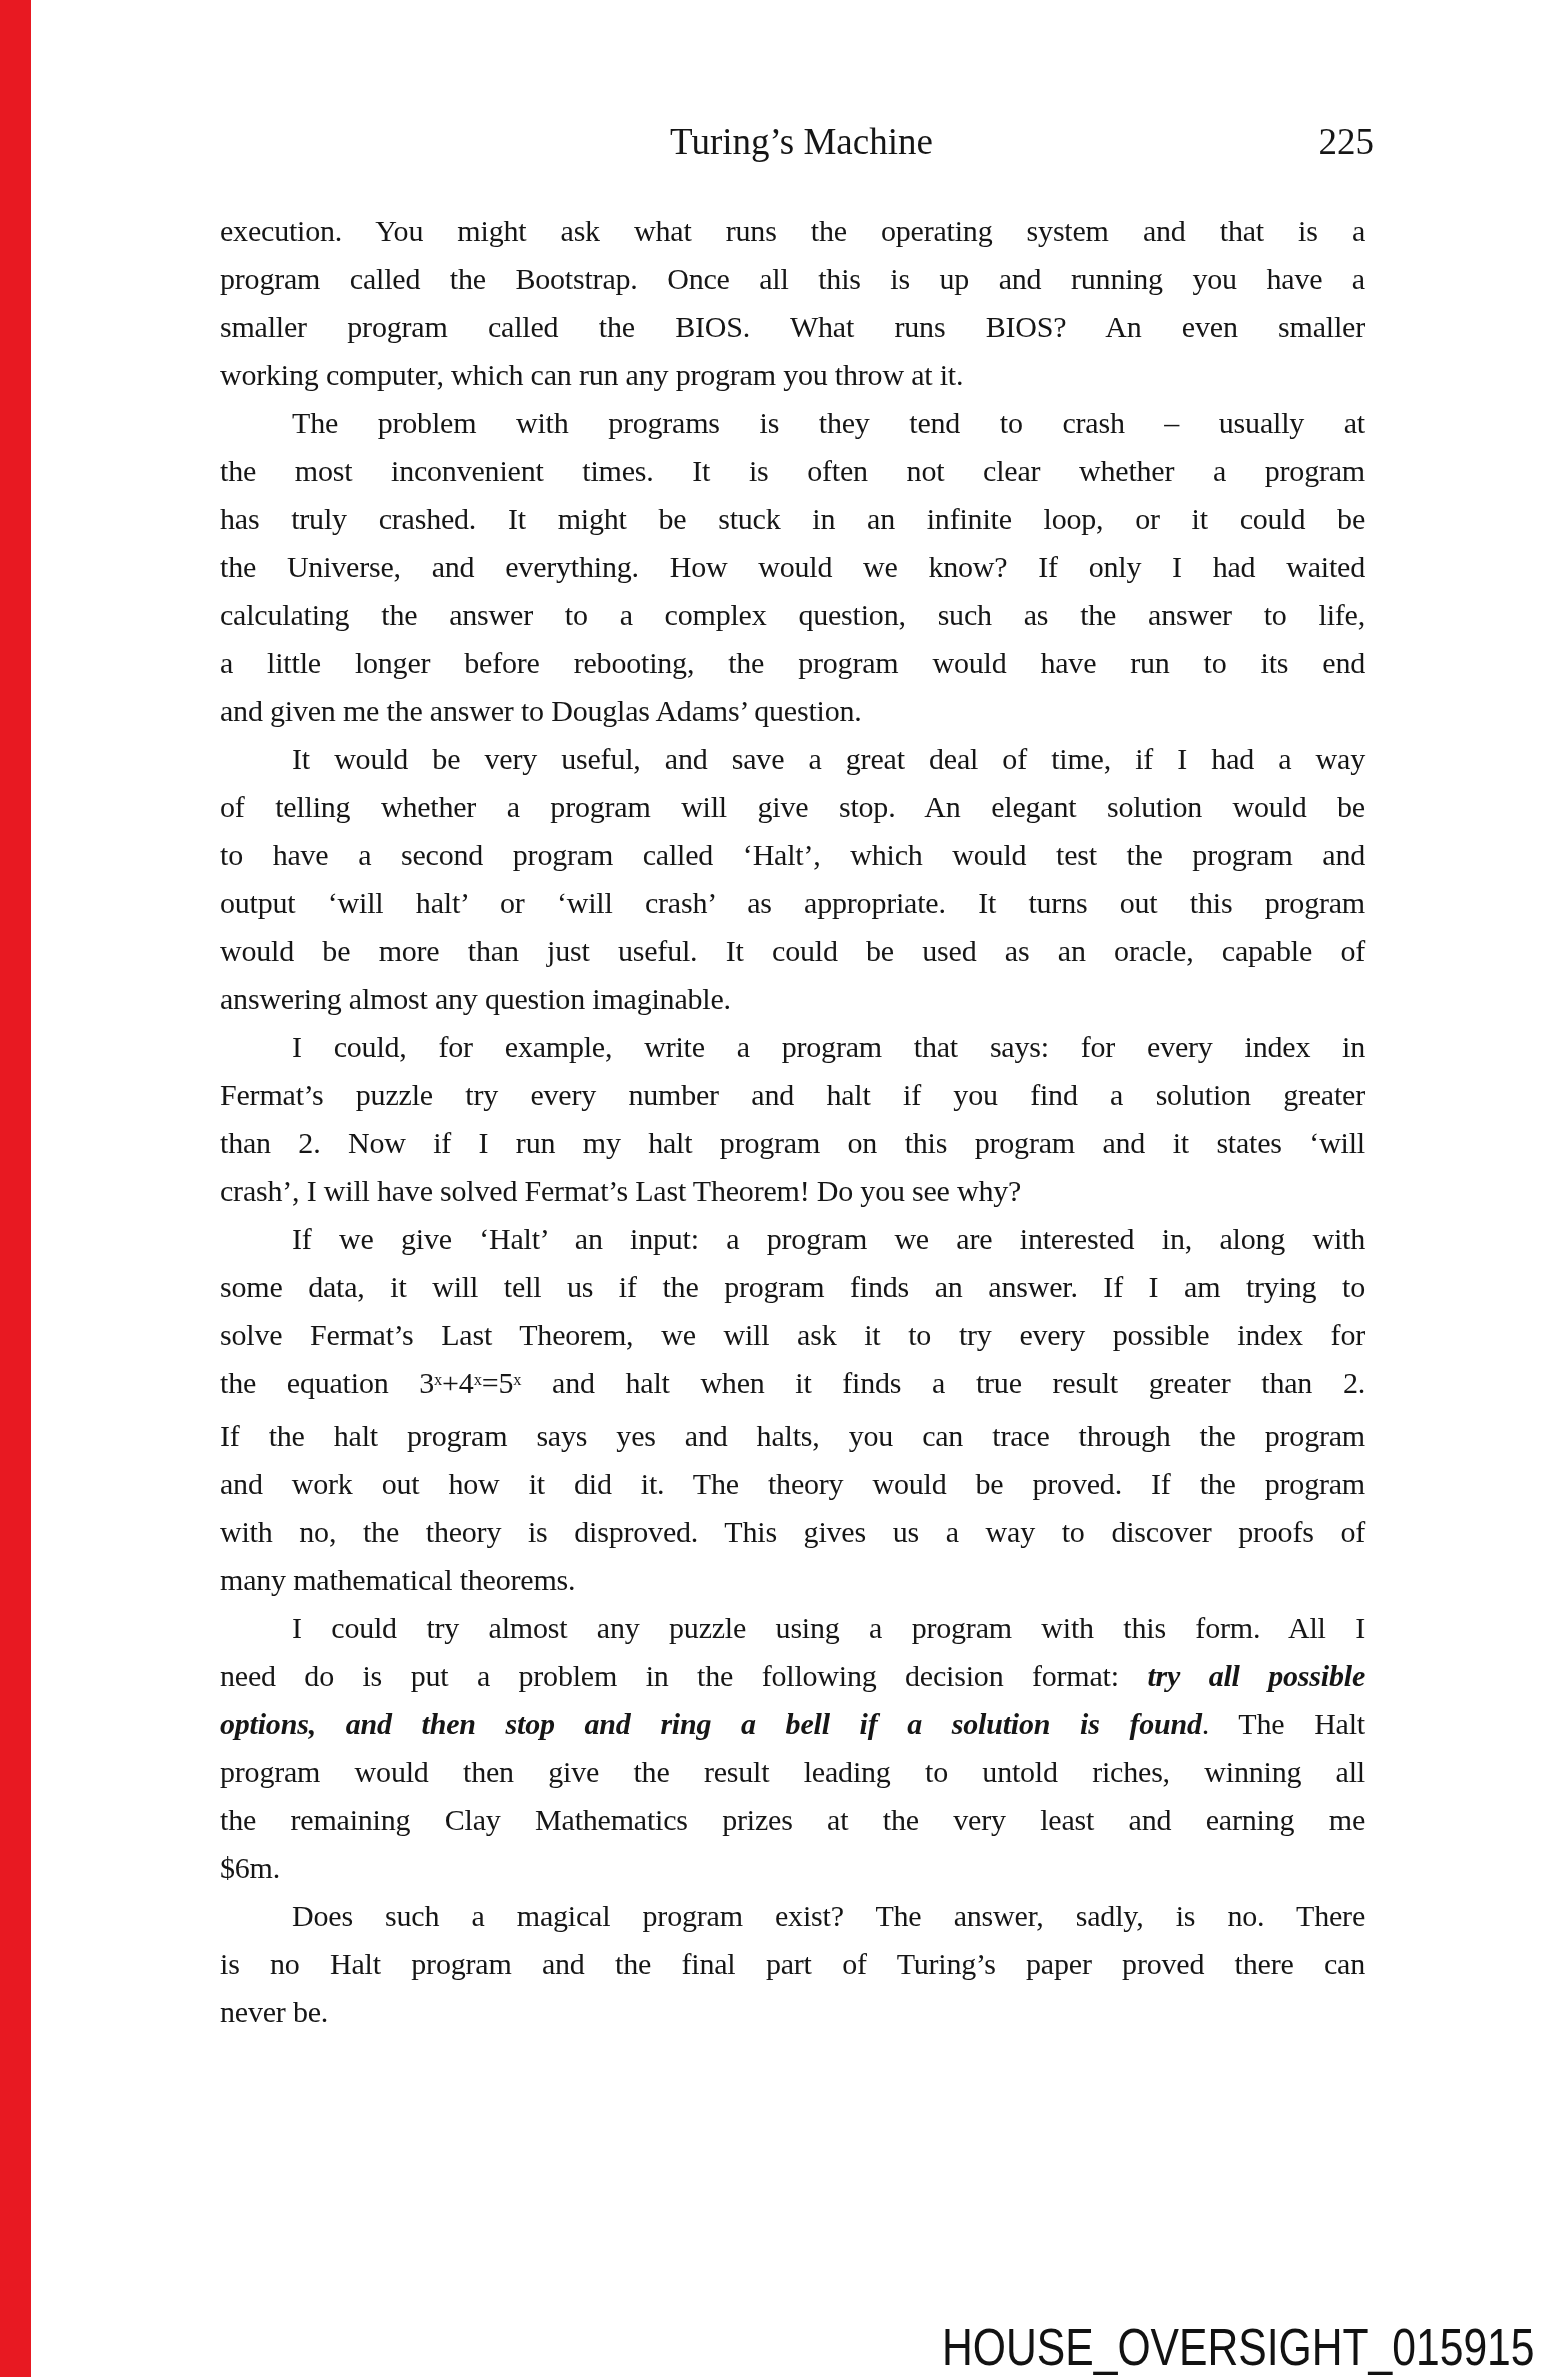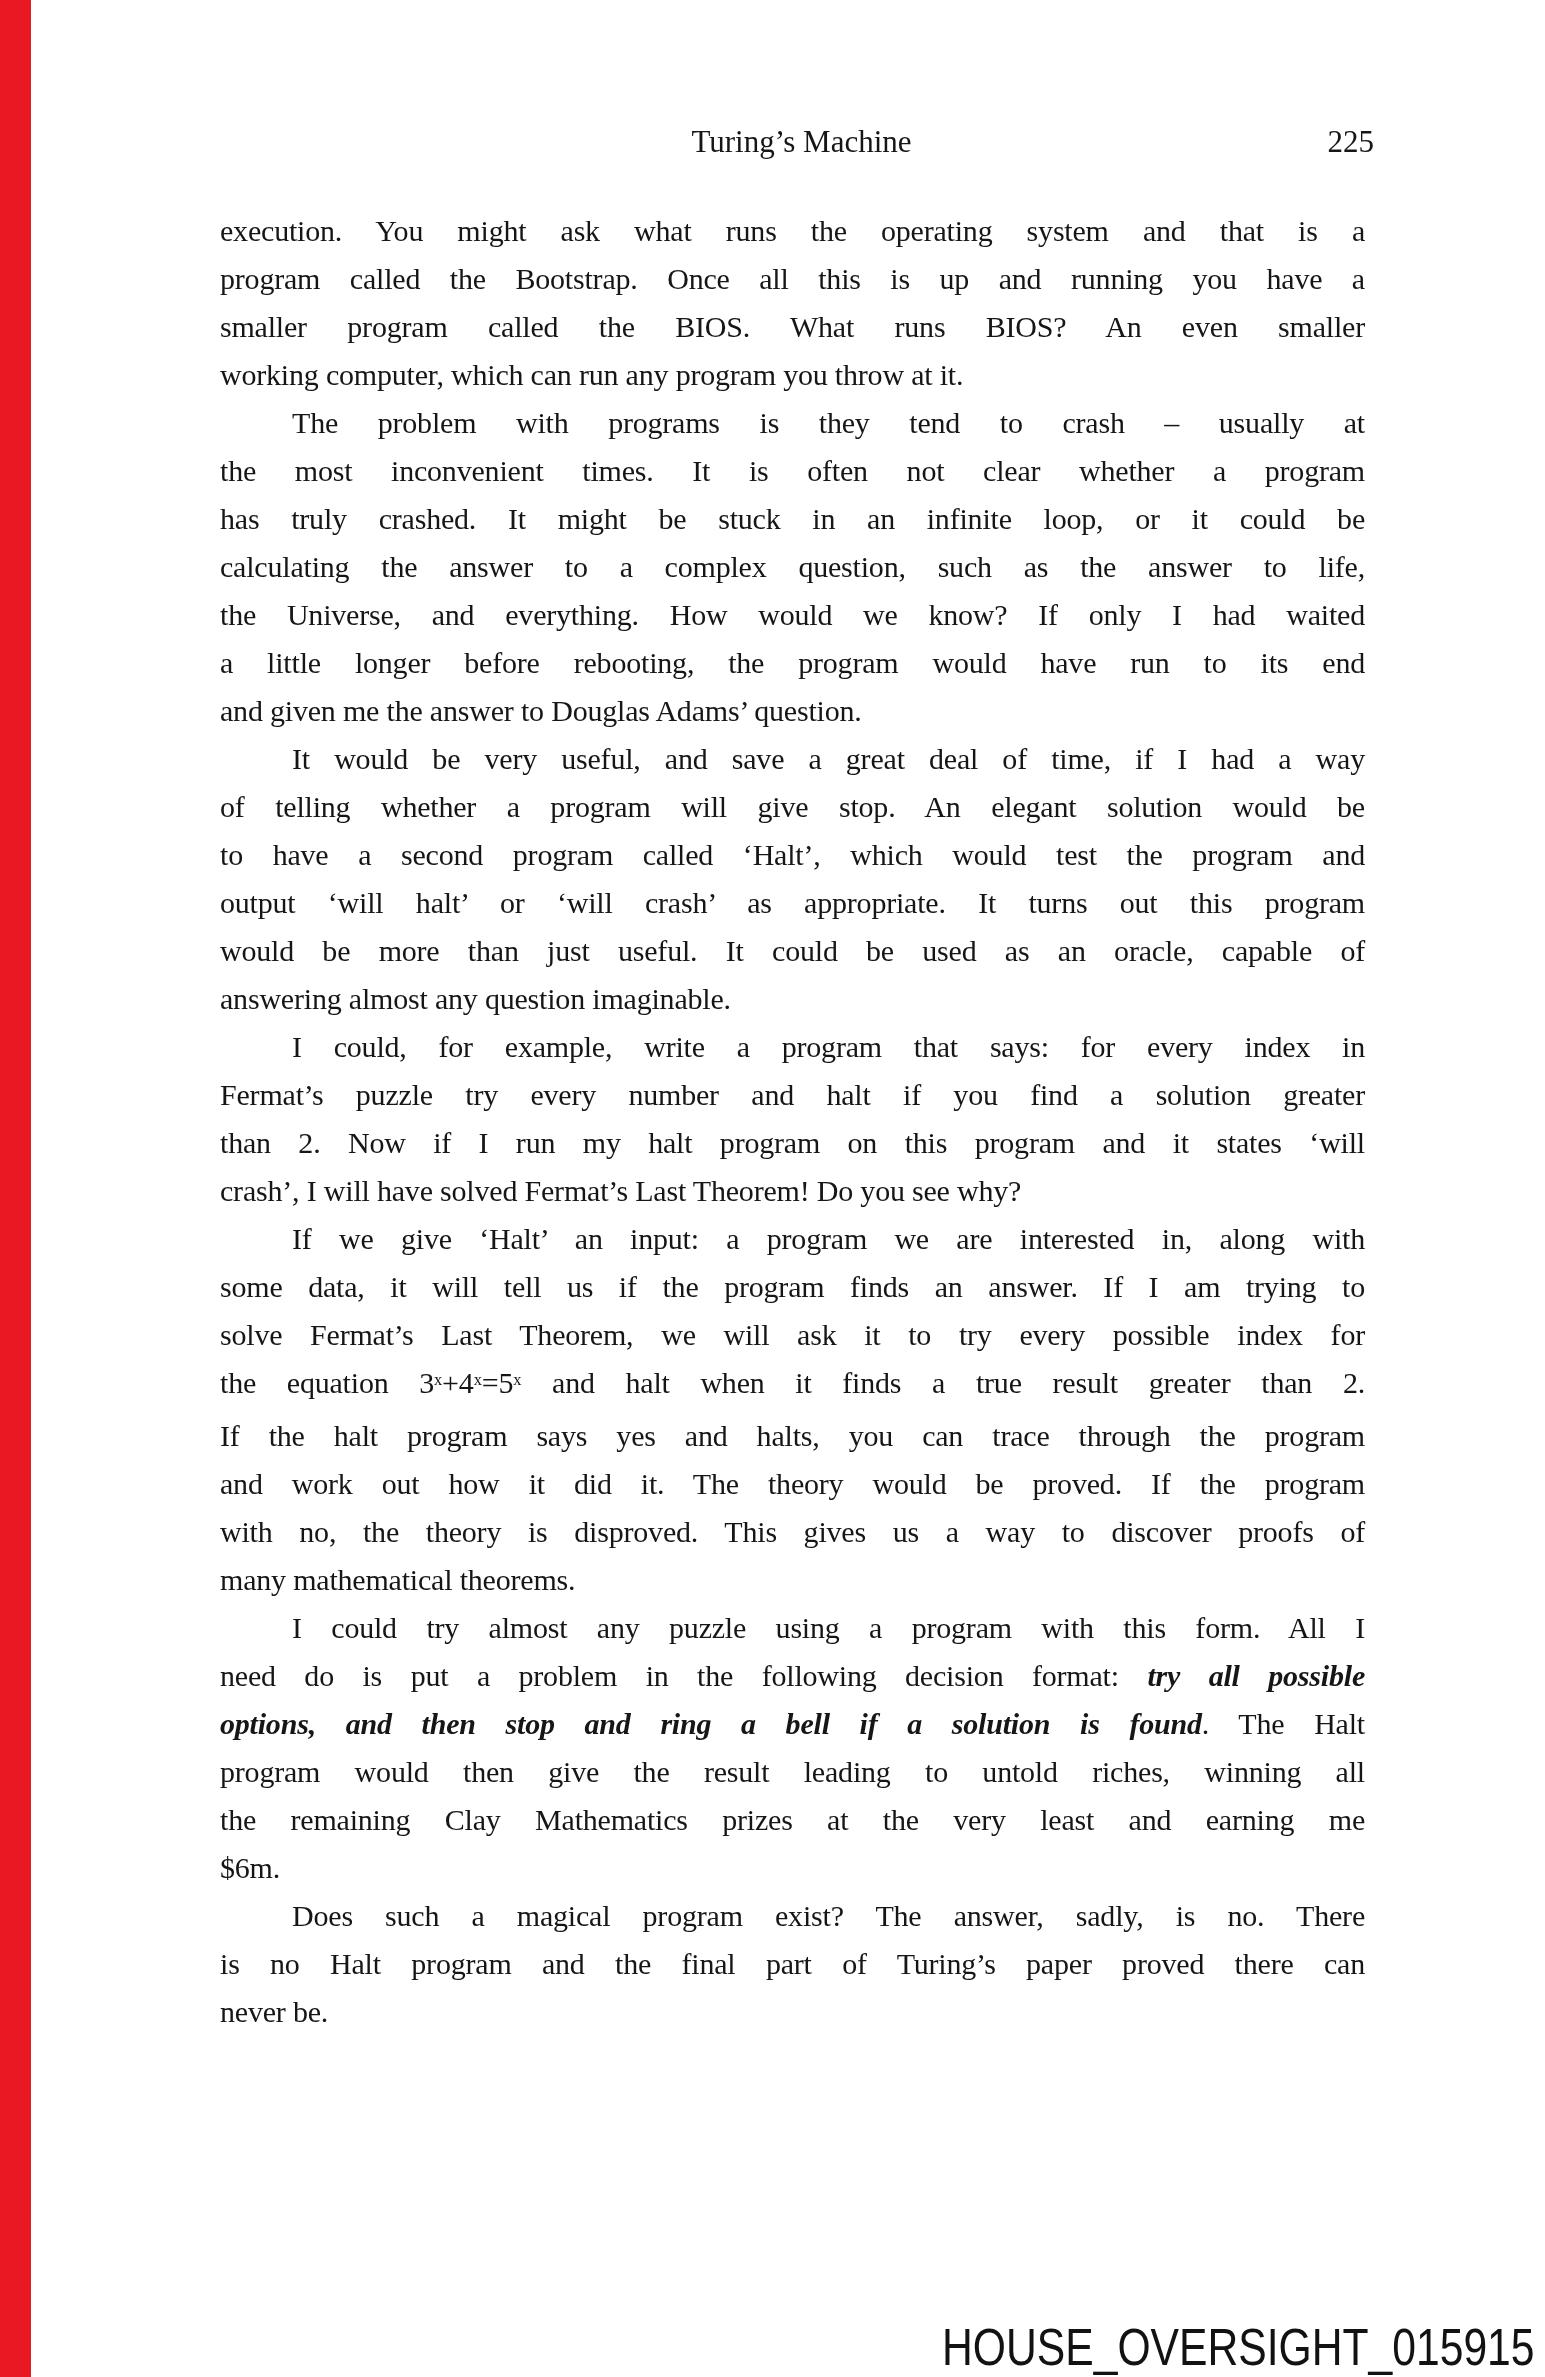--- a/index.html
+++ b/index.html
@@ -13,21 +13,21 @@
   }
   .spine {
     position: absolute; left: 0; top: 0;
     width: 31px; height: 2377px;
     background: #e81922;
   }
   .running-head {
     position: absolute;
     left: 229px; top: 118px;
     width: 1145px; height: 48px;
-    font-size: 31px;
+    font-size: 37px;
     line-height: 48px;
   }
   .running-head .title {
     position: absolute; left: 0; right: 0;
     text-align: center;
   }
   .running-head .pageno {
     position: absolute; right: 0; top: 0;
     text-align: right;
   }
@@ -80,22 +80,22 @@
     <div class="paragraph">
       <div class="line"><span>execution. You might ask what runs the operating system and that is a</span></div>
       <div class="line"><span>program called the Bootstrap. Once all this is up and running you have a</span></div>
       <div class="line"><span>smaller program called the BIOS. What runs BIOS? An even smaller</span></div>
       <div class="line last"><span>working computer, which can run any program you throw at it.</span></div>
     </div>
     <div class="paragraph">
       <div class="line indent"><span>The problem with programs is they tend to crash – usually at</span></div>
       <div class="line"><span>the most inconvenient times. It is often not clear whether a program</span></div>
       <div class="line"><span>has truly crashed. It might be stuck in an infinite loop, or it could be</span></div>
+      <div class="line"><span>the Universe, and everything. How would we know? If only I had waited</span></div>
       <div class="line"><span>calculating the answer to a complex question, such as the answer to life,</span></div>
-      <div class="line"><span>the Universe, and everything. How would we know? If only I had waited</span></div>
       <div class="line"><span>a little longer before rebooting, the program would have run to its end</span></div>
       <div class="line last"><span>and given me the answer to Douglas Adams’ question.</span></div>
     </div>
     <div class="paragraph">
       <div class="line indent"><span>It would be very useful, and save a great deal of time, if I had a way</span></div>
       <div class="line"><span>of telling whether a program will give stop. An elegant solution would be</span></div>
       <div class="line"><span>to have a second program called ‘Halt’, which would test the program and</span></div>
       <div class="line"><span>output ‘will halt’ or ‘will crash’ as appropriate. It turns out this program</span></div>
       <div class="line"><span>would be more than just useful. It could be used as an oracle, capable of</span></div>
       <div class="line last"><span>answering almost any question imaginable.</span></div>

